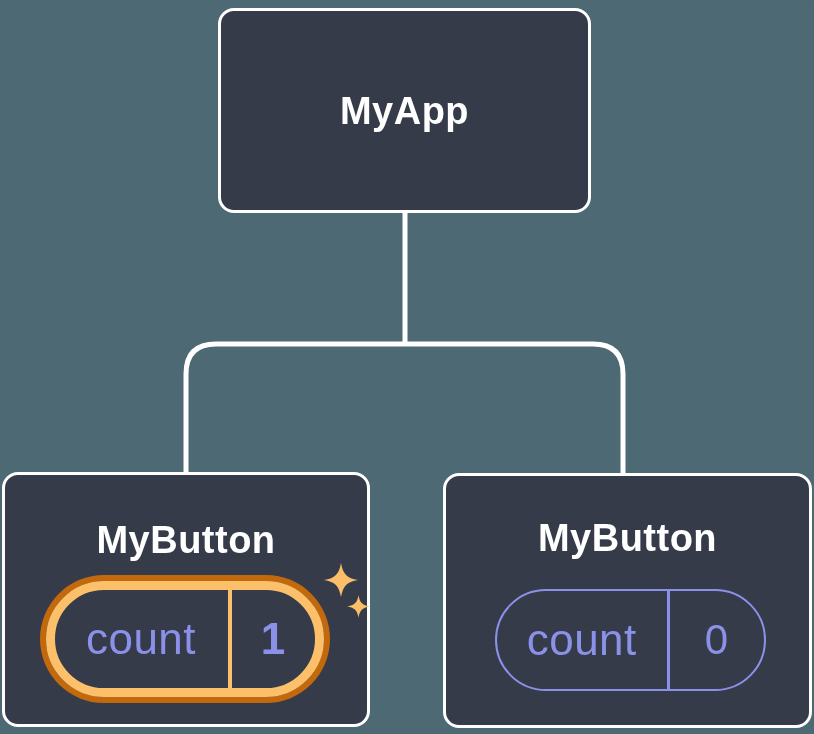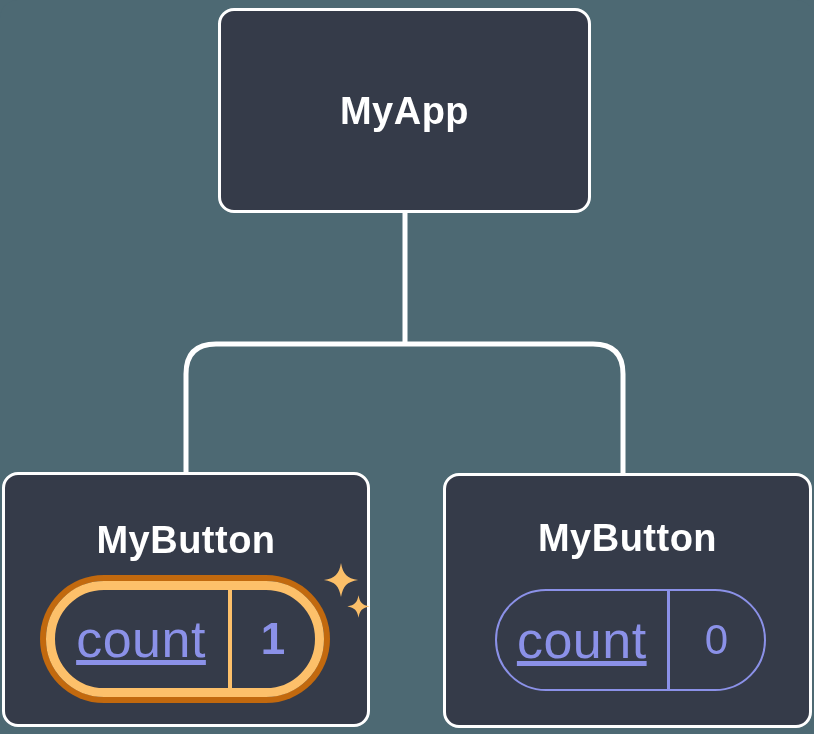--- a/index.html
+++ b/index.html
@@ -114,24 +114,23 @@
     width: 2.5px;
     background: var(--state-text);
   }
   .pill-idle .pill-cell-value {
     flex: 1;
     display: flex; align-items: center; justify-content: center;
   }
 
   .count-label {
     color: var(--state-text);
-    font-size: 52px;
+    font-size: 44px;
     font-weight: 400;
     letter-spacing: 0.5px;
-    text-decoration: underline;
   }
   .count-value {
     color: var(--state-text);
     font-size: 42px;
   }
   .count-value.bold { font-weight: 700; font-size: 44px; }
   .count-value.regular { font-weight: 400; }
 
   .sparkles {
     position: absolute;

